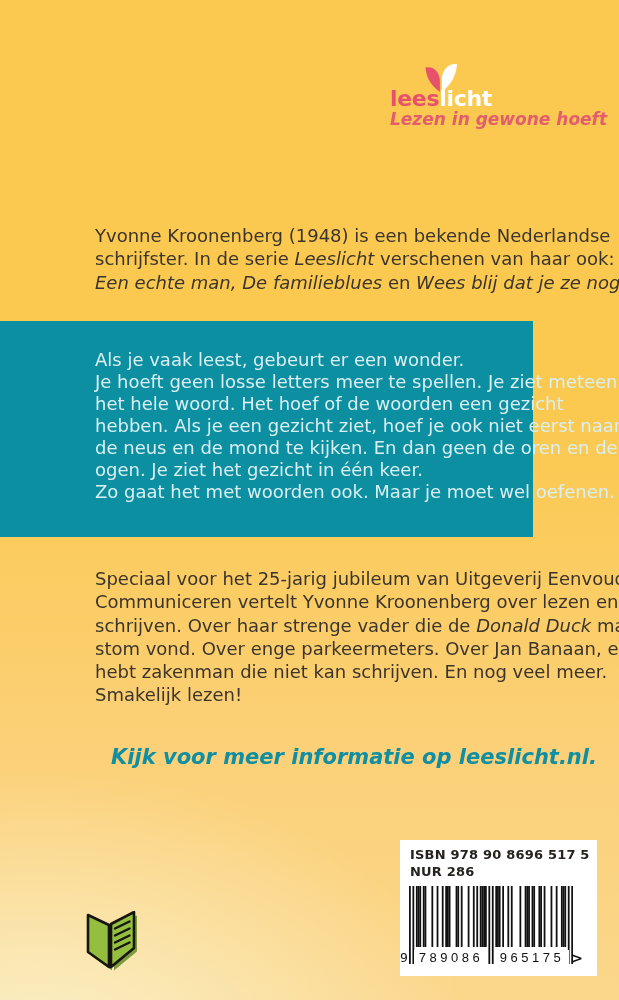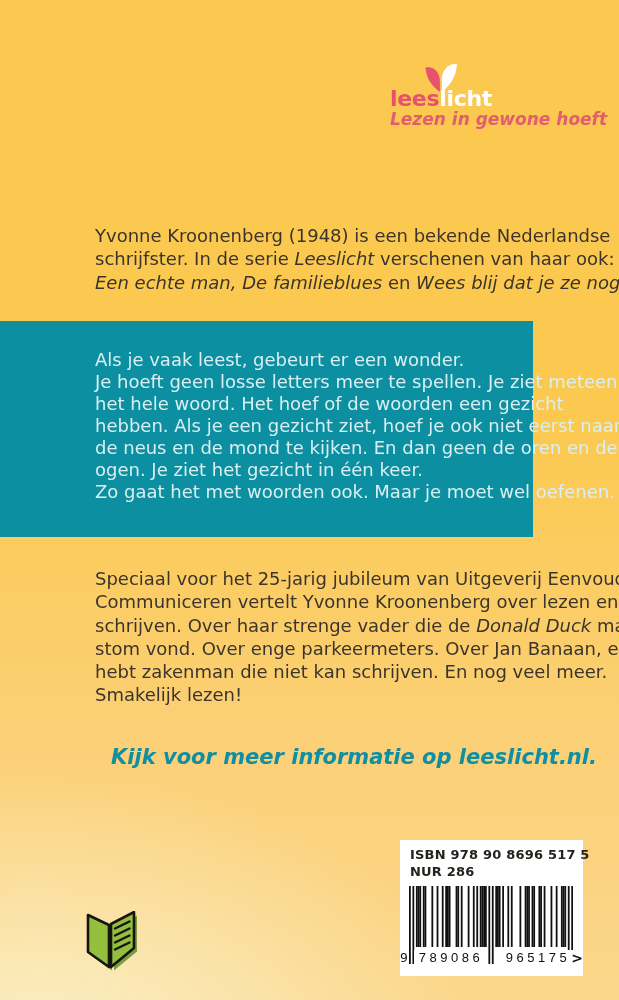--- a/index.html
+++ b/index.html
@@ -22,34 +22,34 @@
   
   .textblock { color:#3b342c; font-size:18px; line-height:23.3px; white-space:nowrap; }
   .intro   { left:95px; top:224px; }
   .panel-bg { left:0; top:321px; width:533px; height:216px; background:#0d8fa2; }
   .panel-text { left:95px; top:349px; color:#d9eff1; font-size:18px; line-height:22px; white-space:nowrap; }
   .jubilee { left:95px; top:567px; }
   .it { font-style:italic; }
   .more-info { left:95px; top:745px; font-size:21px; font-weight:bold; font-style:italic; color:#108ea2;margin-left:16px; }
 
   
-  .barcode-box { left:400px; top:840px; width:183px; height:136px; background:#ffffff; }
+  .barcode-box { left:400px; top:840px; width:197px; height:136px; background:#ffffff; }
   .isbn-line, .nur-line { position:absolute; left:10px; font-size:13px; font-weight:600; color:#26221d; letter-spacing:0.2px; white-space:nowrap; }
   .isbn-line { top:7px; }
   .nur-line  { top:24px; }
   .barcode-symbol { position:absolute; left:9px; top:46px; width:164px; height:78px; }
   .barcode-symbol svg { width:100%; height:100%; display:block; }
   .barcode-symbol svg rect { fill:#111111; }
   .digit-strip {
     position:absolute; bottom:-1px; height:15px; background:#ffffff;
     font-family:Liberation Sans, sans-serif;
     font-size:13px; color:#111; text-align:center; letter-spacing:3.5px; line-height:15px;
   }
   .strip1 { left:5px;  width:74px; }
-  .strip2 { left:92px; width:74px; }
+  .strip2 { left:86px; width:74px; }
   .first-digit { position:absolute; left:-9px; bottom:-1px; font-family:"DejaVu Sans Mono","Liberation Mono",monospace; font-size:13px; color:#111; line-height:15px; }
   .bc-arrow { position:absolute; right:-10px; bottom:-2px; font-size:14px; font-weight:bold; color:#111; line-height:15px; }
 
   
   .footer-icon { left:85px; top:911px; width:52px; height:62px; }
   .footer-sites { left:142px; top:926px; font-size:15.5px; font-weight:600; color:#4a443b; line-height:22px; white-space:nowrap; }
 </style>
 </head>
 <body>
 

